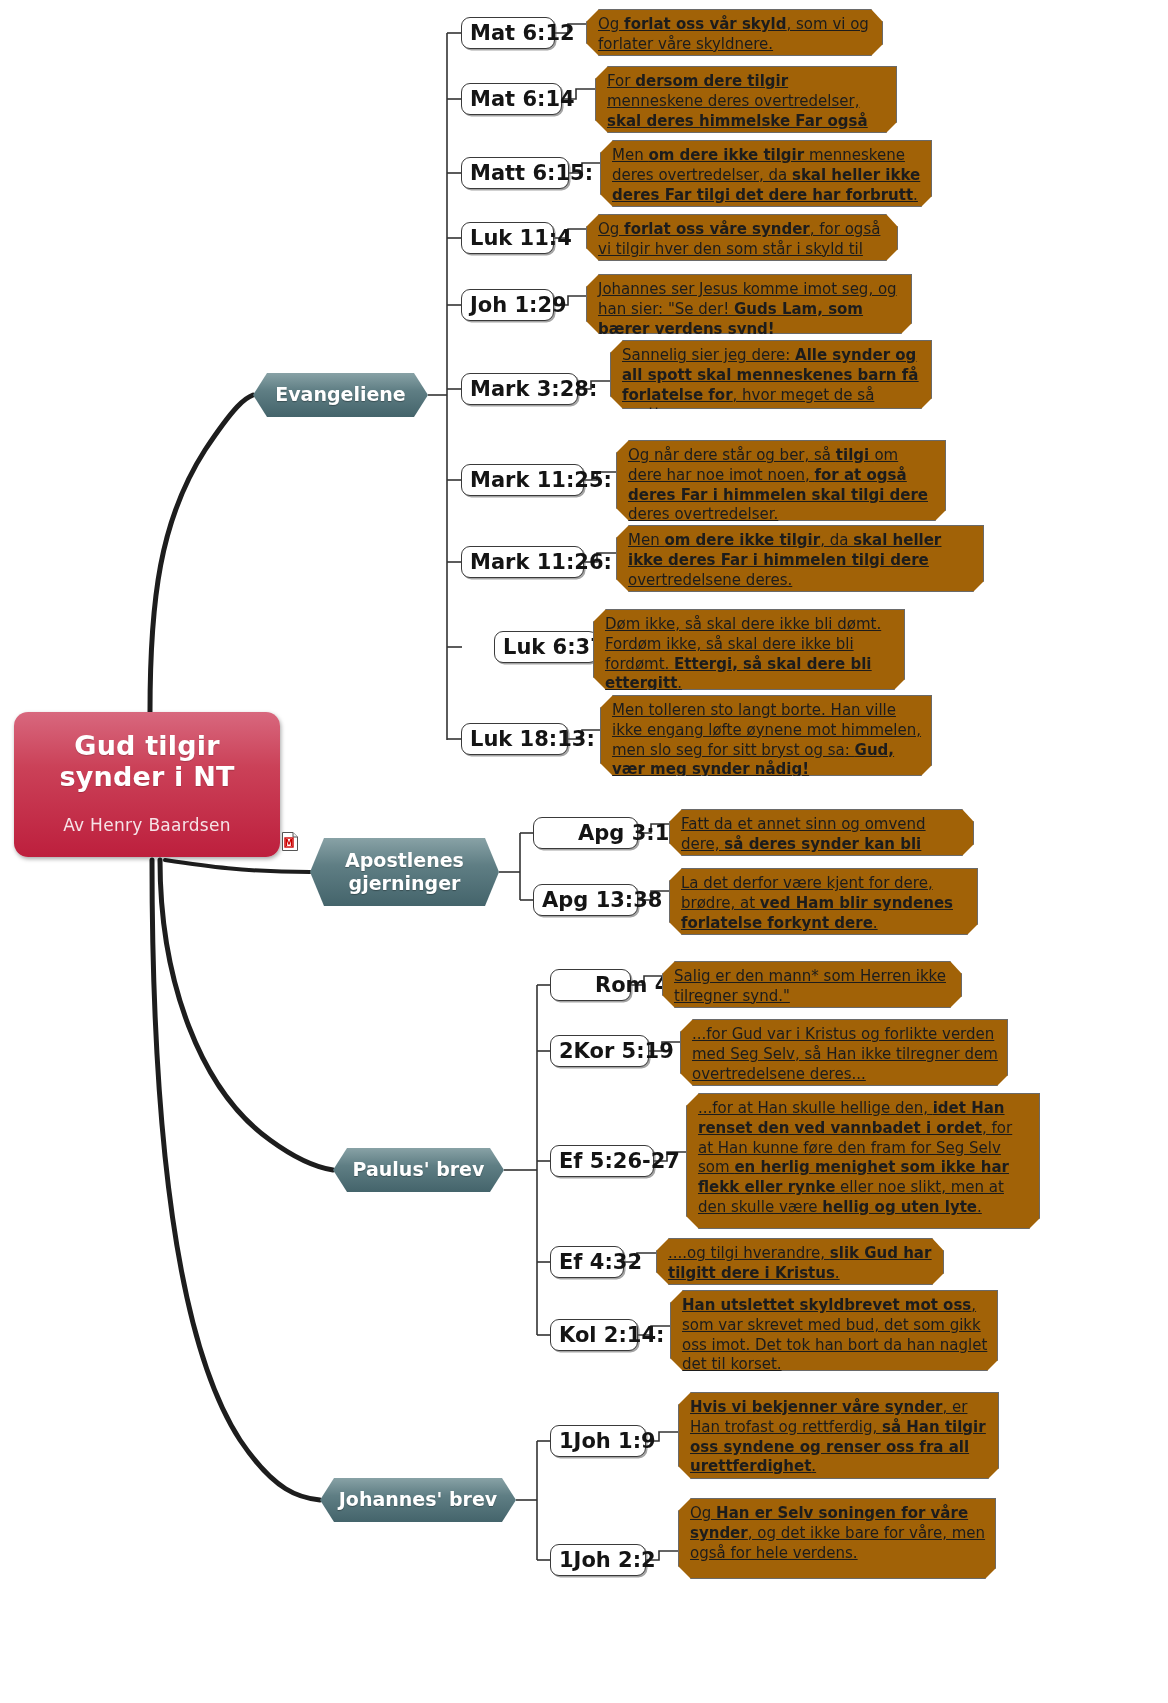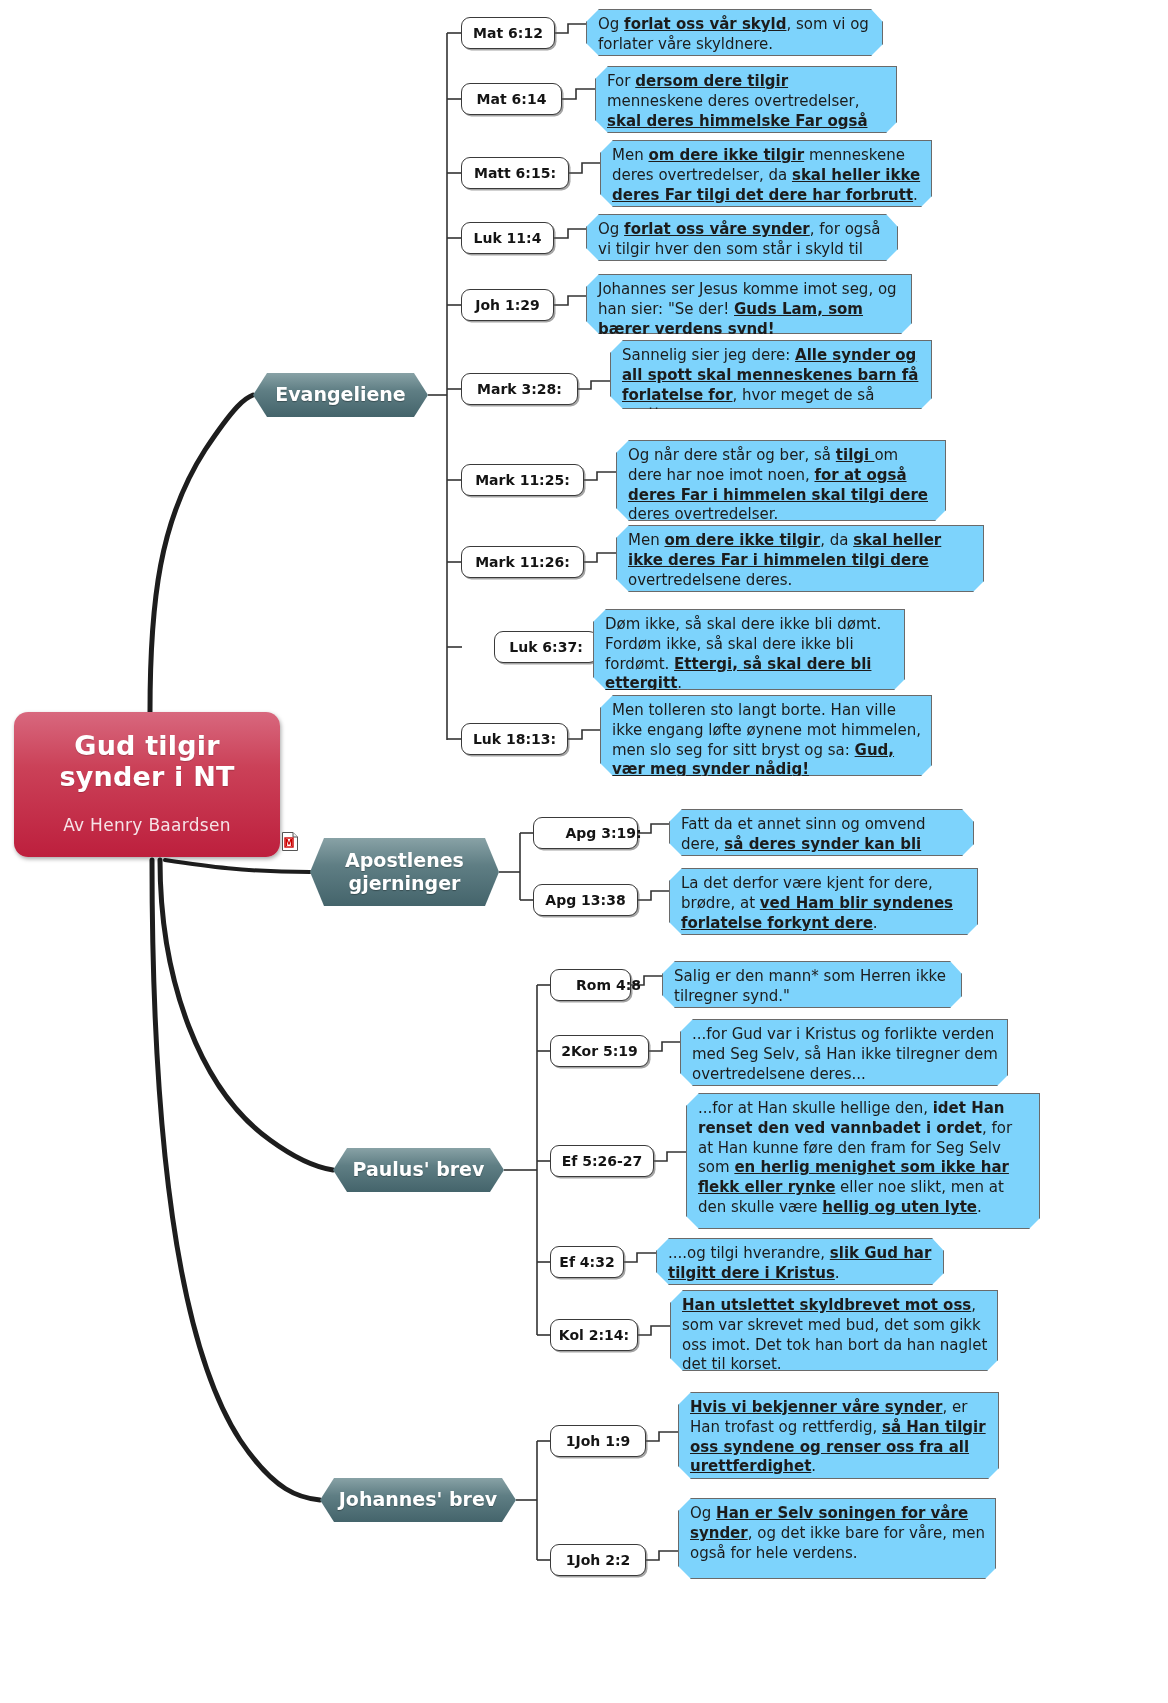--- a/index.html
+++ b/index.html
@@ -89,45 +89,46 @@
     text-shadow: 0 1px 1px rgba(0,0,0,0.3);
   }
 
   
   .ref {
     position: absolute;
     background: #ffffff;
     border: 1.6px solid #3a3a3a;
     border-radius: 9px;
     font-weight: bold;
-    font-size: 14px;
+    font-size: 21px;
     color: #141414;
     display: flex;
     align-items: center;
-    justify-content: center;
+    justify-content: flex-start;
     box-shadow: 1.5px 1.5px 0 rgba(90,90,90,0.55);
     white-space: nowrap;
     padding: 0 8px;
     box-sizing: border-box;
     height: 32px;
   }
 
   
   .quote {
     position: absolute;
-    background: #7dd3fc;
+    background: #a16207;
     border: 1.1px solid #6a6a6a;
     font-size: 15px;
     line-height: 1.32;
     color: #1c1c1c;
     padding: 5px 9px 6px 11px;
     box-sizing: border-box;
     box-shadow: 1.5px 1.5px 0 rgba(120,120,120,0.5);
     -webkit-clip-path: polygon(13px 0, 100% 0, 100% calc(100% - 11px), calc(100% - 11px) 100%, 13px 100%, 0 calc(100% - 13px), 0 13px);
     clip-path: polygon(13px 0, 100% 0, 100% calc(100% - 11px), calc(100% - 11px) 100%, 13px 100%, 0 calc(100% - 13px), 0 13px);
+    text-decoration: underline;
   }
   .quote.r-round {
     -webkit-clip-path: polygon(13px 0, calc(100% - 12px) 0, 100% 13px, 100% calc(100% - 12px), calc(100% - 12px) 100%, 13px 100%, 0 calc(100% - 13px), 0 13px);
     clip-path: polygon(13px 0, calc(100% - 12px) 0, 100% 13px, 100% calc(100% - 12px), calc(100% - 12px) 100%, 13px 100%, 0 calc(100% - 13px), 0 13px);
   }
   .quote b {
     font-weight: bold;
     text-decoration: underline;
   }
 </style>

